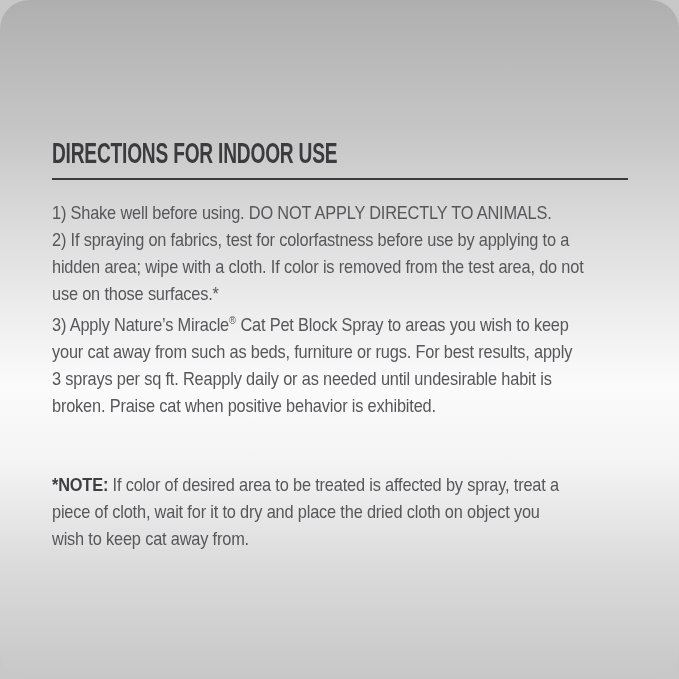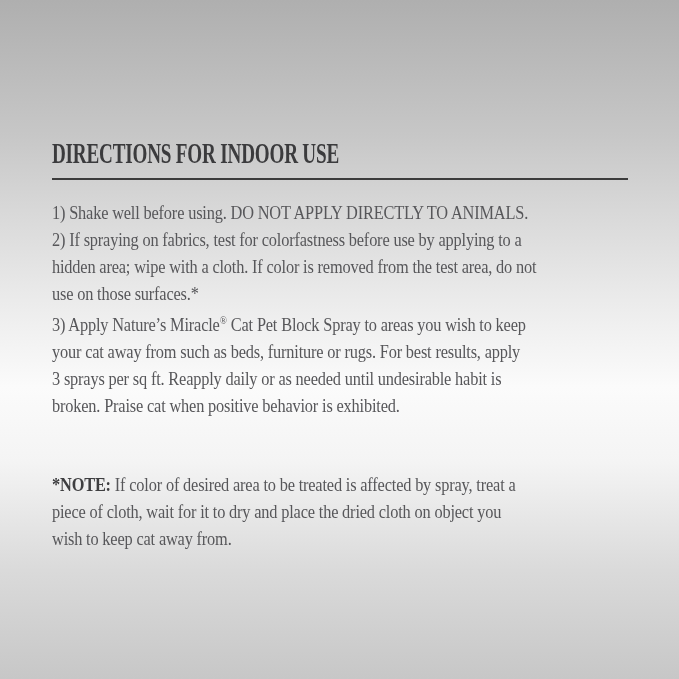--- a/index.html
+++ b/index.html
@@ -5,30 +5,31 @@
   html, body {
     margin: 0;
     padding: 0;
     background: #c8c8c8;
   }
   .page {
     position: relative;
     width: 679px;
     height: 679px;
     overflow: hidden;
-    font-family: Liberation Serif, serif;
+    font-family: Liberation Sans, sans-serif;
     background: linear-gradient(180deg,
       #afafaf 0%,
       #c7c7c7 20%,
       #d8d8d8 31%,
       #ececec 45%,
       #fbfbfb 57%,
       #f4f4f4 68%,
       #dadada 84%,
       #c7c7c7 100%);
+    border-radius: 29px;
   }
   .title {
     position: absolute;
     left: 52px;
     top: 137px;
     margin: 0;
     font-size: 29px;
     font-weight: 700;
     letter-spacing: -0.3px;
     color: #3b3b3d;

